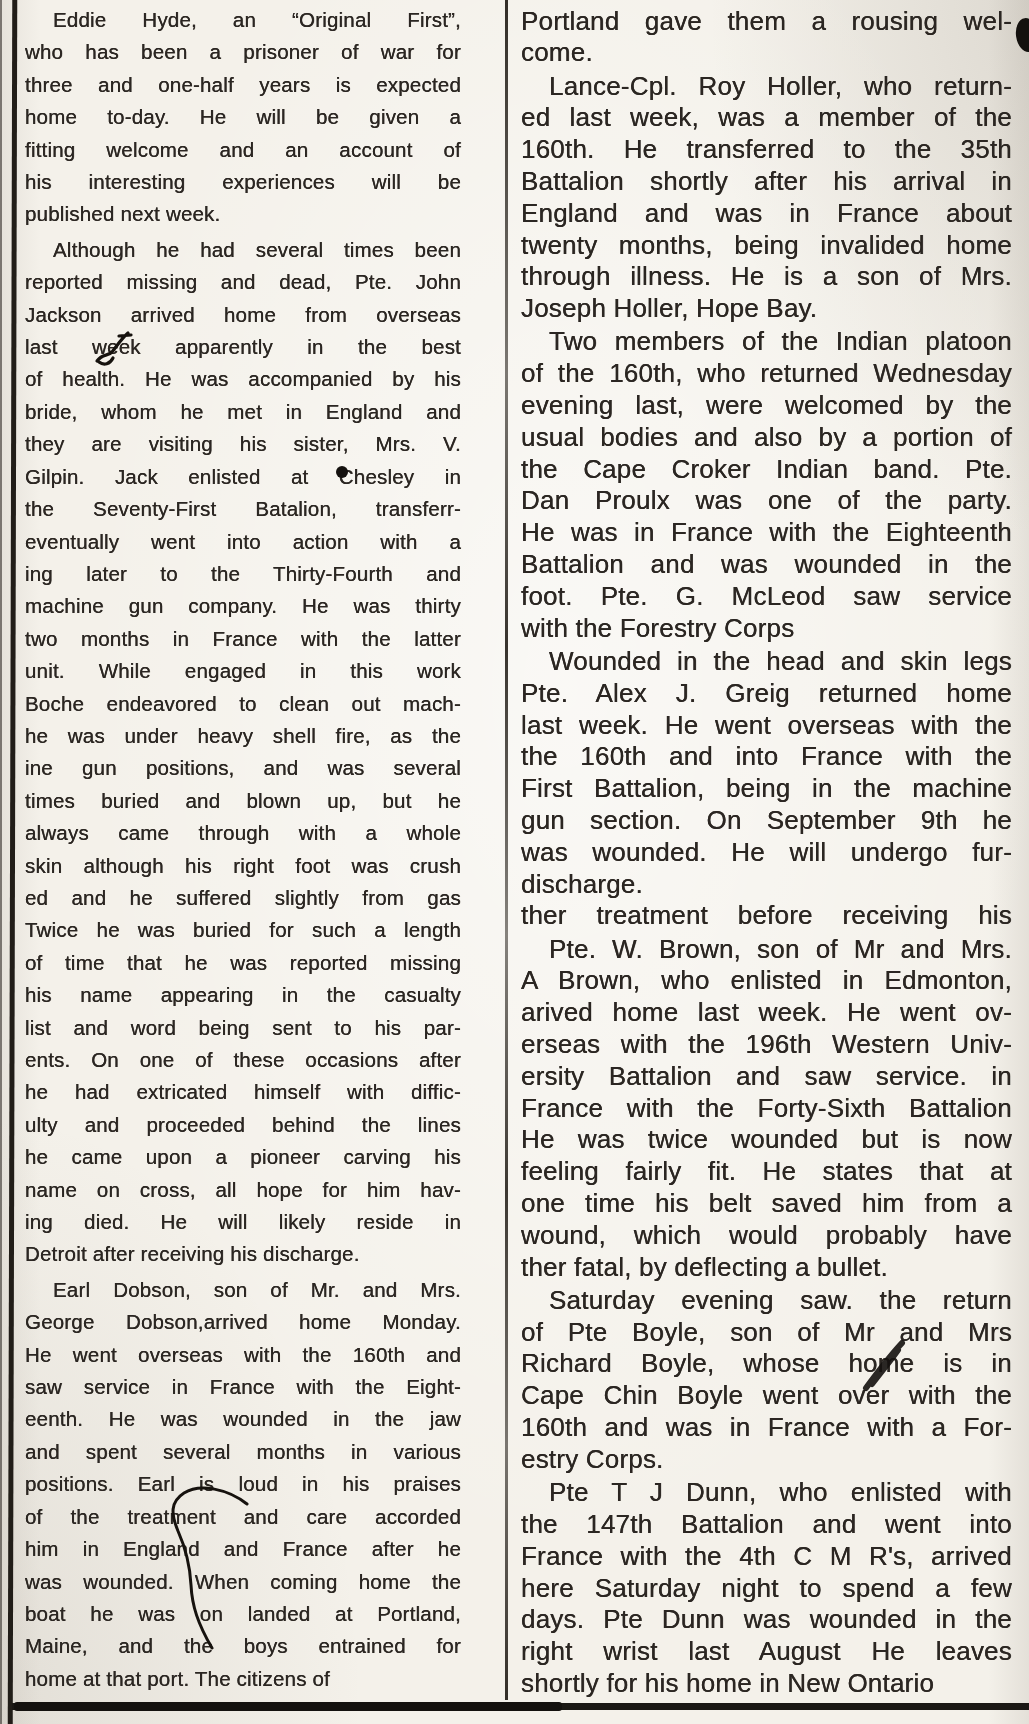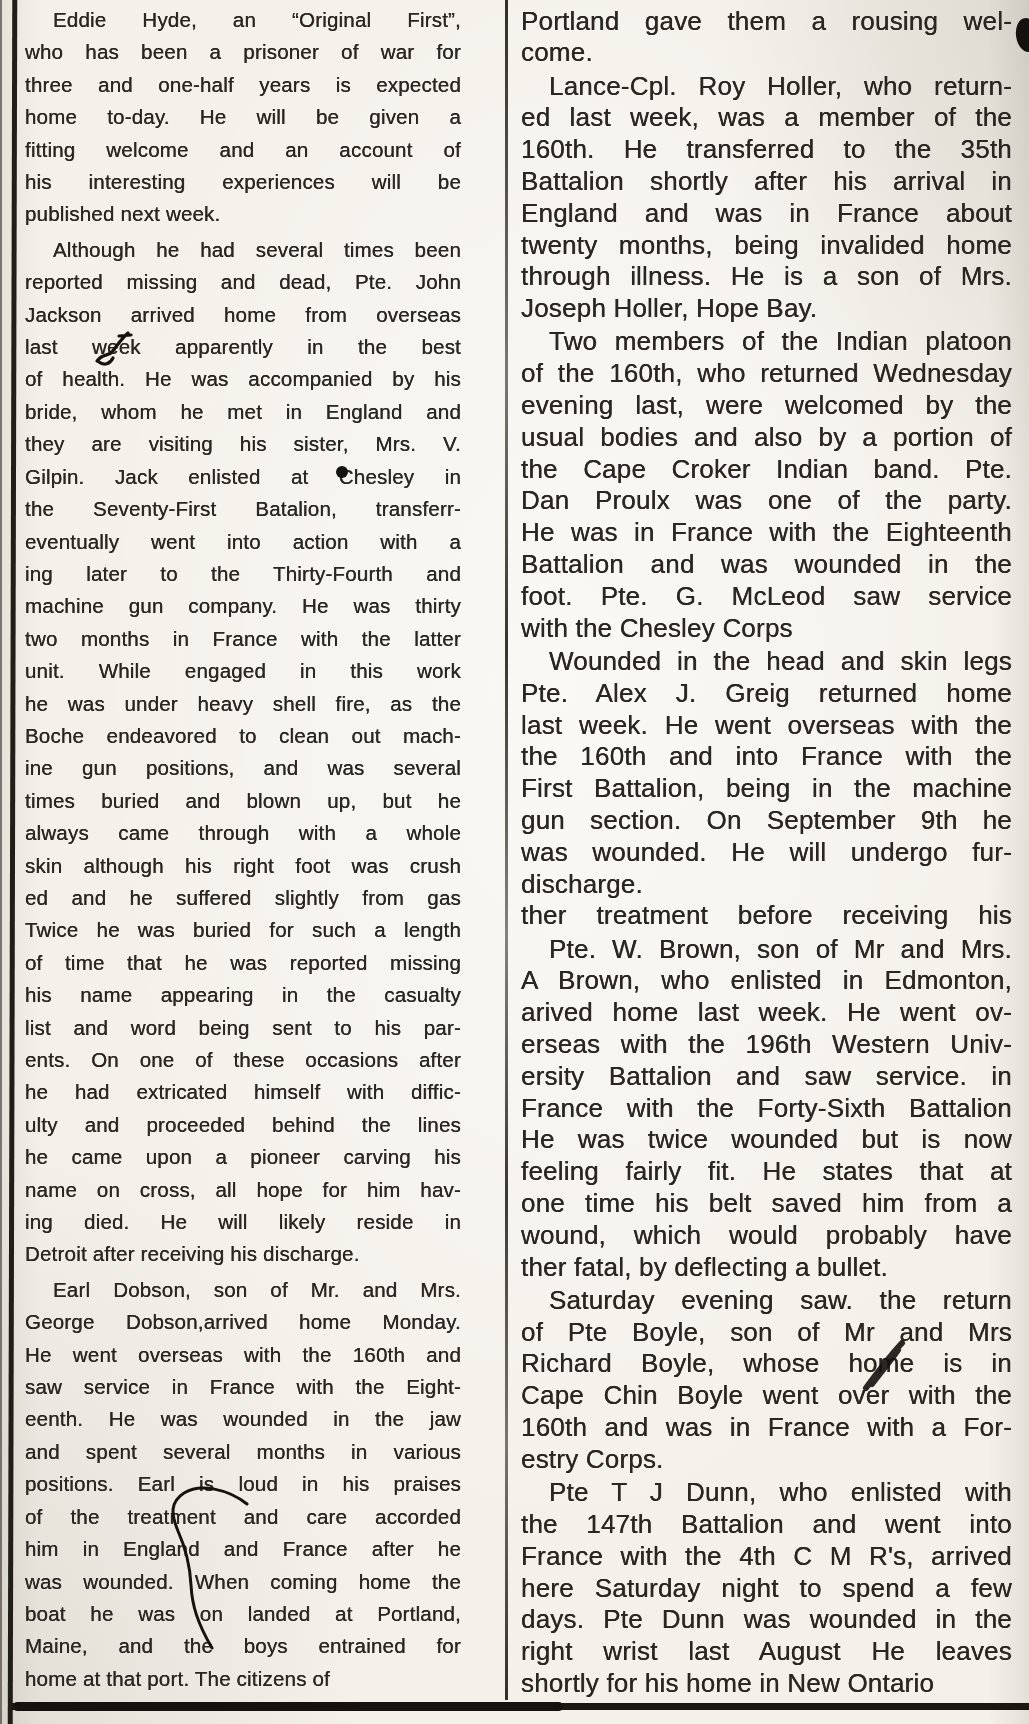--- a/index.html
+++ b/index.html
@@ -77,22 +77,22 @@
         <div class="line">of health. He was accompanied by his</div>
         <div class="line">bride, whom he met in England and</div>
         <div class="line">they are visiting his sister, Mrs. V.</div>
         <div class="line">Gilpin. Jack enlisted at Chesley in</div>
         <div class="line">the Seventy-First Batalion, transferr-</div>
         <div class="line">eventually went into action with a</div>
         <div class="line">ing later to the Thirty-Fourth and</div>
         <div class="line">machine gun company. He was thirty</div>
         <div class="line">two months in France with the latter</div>
         <div class="line">unit. While engaged in this work</div>
+        <div class="line">Boche endeavored to clean out mach-</div>
         <div class="line">he was under heavy shell fire, as the</div>
-        <div class="line">Boche endeavored to clean out mach-</div>
         <div class="line">ine gun positions, and was several</div>
         <div class="line">times buried and blown up, but he</div>
         <div class="line">always came through with a whole</div>
         <div class="line">skin although his right foot was crush</div>
         <div class="line">ed and he suffered slightly from gas</div>
         <div class="line">Twice he was buried for such a length</div>
         <div class="line">of time that he was reported missing</div>
         <div class="line">his name appearing in the casualty</div>
         <div class="line">list and word being sent to his par-</div>
         <div class="line">ents. On one of these occasions after</div>
@@ -137,21 +137,21 @@
       <div class="para">
         <div class="line first">Two members of the Indian platoon</div>
         <div class="line">of the 160th, who returned Wednesday</div>
         <div class="line">evening last, were welcomed by the</div>
         <div class="line">usual bodies and also by a portion of</div>
         <div class="line">the Cape Croker Indian band. Pte.</div>
         <div class="line">Dan Proulx was one of the party.</div>
         <div class="line">He was in France with the Eighteenth</div>
         <div class="line">Battalion and was wounded in the</div>
         <div class="line">foot. Pte. G. McLeod saw service</div>
-        <div class="line last">with the Chesley Corps</div>
+        <div class="line last">with the Forestry Corps</div>
       </div>
       <div class="para">
         <div class="line first">Wounded in the head and skin legs</div>
         <div class="line">Pte. Alex J. Greig returned home</div>
         <div class="line">last week. He went overseas with the</div>
         <div class="line">the 160th and into France with the</div>
         <div class="line">First Battalion, being in the machine</div>
         <div class="line">gun section. On September 9th he</div>
         <div class="line">was wounded. He will undergo fur-</div>
         <div class="line last">discharge.</div>

